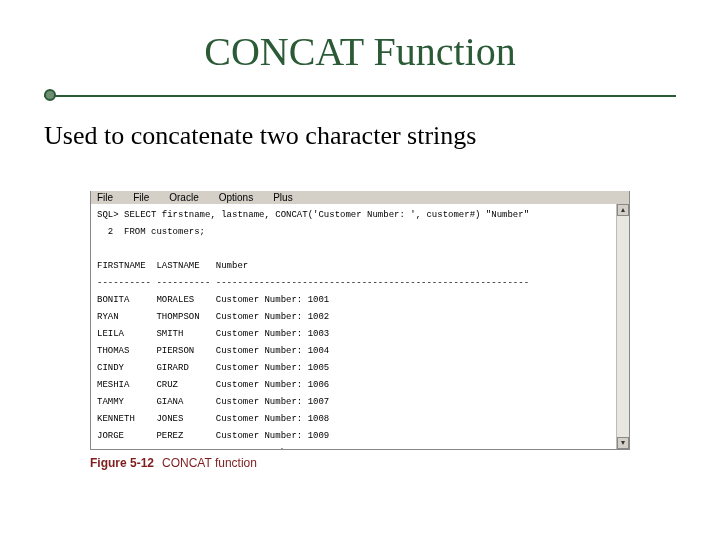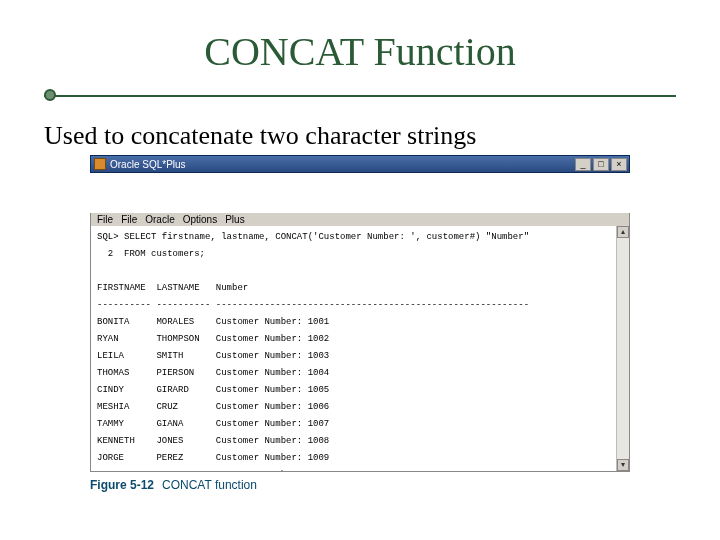--- a/index.html
+++ b/index.html
@@ -43,21 +43,21 @@
     top: 0;
     width: 12px;
     height: 12px;
     border-radius: 50%;
     background: #6f8f72;
     border: 2px solid #2b5a36;
     box-sizing: border-box;
   }
   .body-text {
     font-size: 26px;
-    margin: 18px 44px 4px 44px;
+    margin: 18px 44px 12px 44px;
   }
 
   
   .win {
     margin: 2px 90px 0 90px;
     width: 540px;
     box-sizing: border-box;
   }
   .titlebar {
     display: flex;
@@ -93,21 +93,21 @@
     border: 1px solid #888;
     box-sizing: border-box;
     font-size: 9px;
     line-height: 11px;
     text-align: center;
     color: #000;
     font-family: Tahoma, Arial, sans-serif;
   }
   .menubar {
     display: flex;
-    gap: 8px;
+    gap: 20px;
     background: #d4d0c8;
     border-left: 1px solid #888;
     border-right: 1px solid #888;
     padding: 1px 6px;
     font-family: Tahoma, Arial, sans-serif;
     font-size: 10px;
     color: #000;
     margin-top: 40px;
   }
   .client {
@@ -147,21 +147,21 @@
     line-height: 10px;
     color: #333;
   }
   .sb-up { top: 0; }
   .sb-down { bottom: 0; }
 
   .fig-caption {
     margin: 6px 90px 0 90px;
     font-family: Arial, Helvetica, sans-serif;
     font-size: 12px;
-    color: #0c4a6e;
+    color: #7f1d1d;
   }
   .fig-caption .fig-num {
     font-weight: bold;
     margin-right: 8px;
   }
 
   .footer {
     position: absolute;
     left: 0; right: 0;
     bottom: 16px;
@@ -179,29 +179,20 @@
   <div class="title">CONCAT Function</div>
 
   <div class="rule-wrap">
     <div class="rule-line"></div>
     <div class="rule-dot"></div>
   </div>
 
   <div class="body-text">Used to concatenate two character strings</div>
 
   <div class="win">
-    <div class="titlebar">
-      <div class="app-icon"></div>
-      <div class="title-text">Oracle SQL*Plus</div>
-      <div class="win-btns">
-        <div class="win-btn">_</div>
-        <div class="win-btn">□</div>
-        <div class="win-btn">×</div>
-      </div>
-    </div>
     <div class="menubar">
       <span>File</span>
       <span>File</span>
       <span>Oracle</span>
       <span>Options</span>
       <span>Plus</span>
     </div>
     <div class="client">
       <pre id="sql-output">SQL&gt; SELECT firstname, lastname, CONCAT('Customer Number: ', customer#) "Number"
   2  FROM customers;

